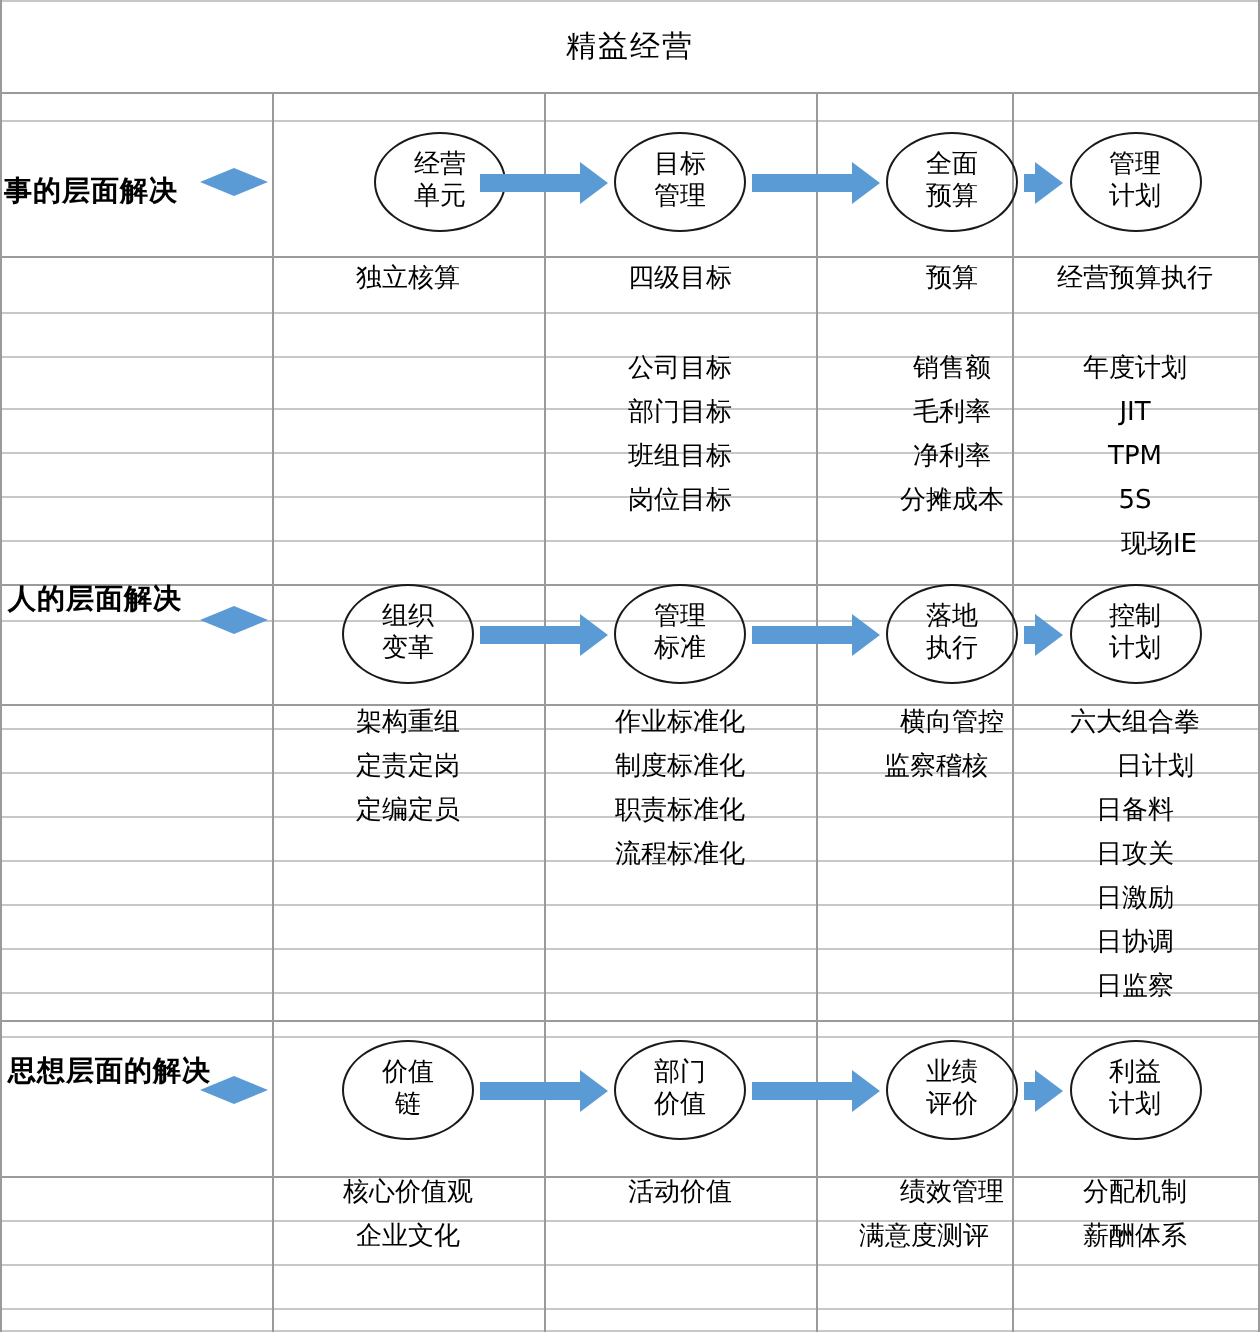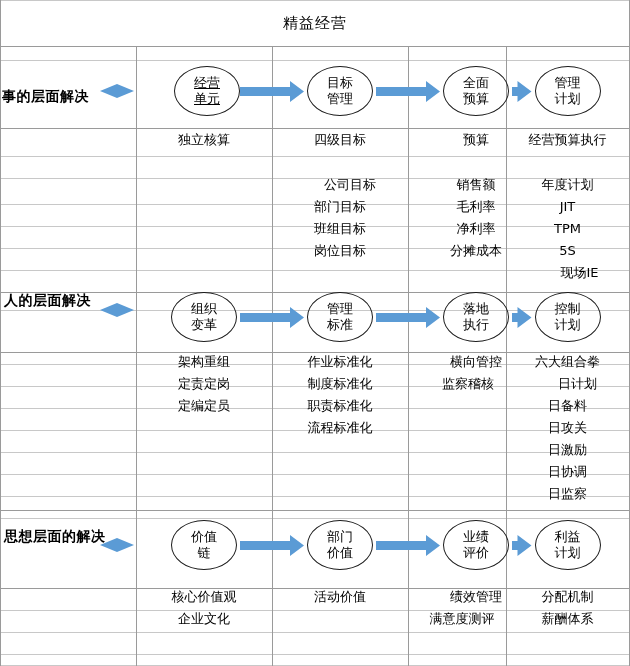--- a/index.html
+++ b/index.html
@@ -149,21 +149,21 @@
 
 <div class="title">精益经营</div>
 
 <div id="content">
     <div class="rowlabel" style="left: 2px; top: 88px;">事的层面解决</div>
     <div class="diamond" style="left: 100px; top: 84px;">
       <svg width="34" height="14" viewBox="0 0 34 14">
         <polygon points="0,7 17,0 34,7 17,14" fill="#5b9bd5"></polygon>
       </svg>
     </div>
-    <div class="node" style="width: 66px; height: 50px; left: 174px; top: 66px; text-decoration: underline;">
+    <div class="node" style="width: 66px; height: 50px; left: 187px; top: 66px;">
       <span>经营</span>
       <span>单元</span>
     </div>
     <div class="arrow" style="left: 240px; top: 81px;">
       <svg width="64" height="21" viewBox="0 0 64 21">
         <polygon points="0,6 50,6 50,0 64,10.5 50,21 50,15 0,15" fill="#5b9bd5"></polygon>
       </svg>
     </div>
     <div class="node" style="width: 66px; height: 50px; left: 307px; top: 66px;">
       <span>目标</span>
@@ -184,21 +184,21 @@
       </svg>
     </div>
     <div class="node" style="width: 66px; height: 50px; left: 534.5px; top: 66px;">
       <span>管理</span>
       <span>计划</span>
     </div>
     <div class="cell ctr" style="left: 136px; width: 136px; top: 133px;">独立核算</div>
     <div class="cell ctr" style="left: 272px; width: 136px; top: 133px;">四级目标</div>
     <div class="cell ctr" style="left: 408px; width: 136px; top: 133px;">预算</div>
     <div class="cell ctr" style="left: 506px; width: 123px; top: 133px;">经营预算执行</div>
-    <div class="cell ctr" style="left: 272px; width: 136px; top: 178px; padding-left: 10px;">公司目标</div>
+    <div class="cell ctr" style="left: 272px; width: 136px; top: 178px;">公司目标</div>
     <div class="cell ctr" style="left: 272px; width: 136px; top: 200px;">部门目标</div>
     <div class="cell ctr" style="left: 272px; width: 136px; top: 222px;">班组目标</div>
     <div class="cell ctr" style="left: 272px; width: 136px; top: 244px;">岗位目标</div>
     <div class="cell ctr" style="left: 408px; width: 136px; top: 178px;">销售额</div>
     <div class="cell ctr" style="left: 408px; width: 136px; top: 200px;">毛利率</div>
     <div class="cell ctr" style="left: 408px; width: 136px; top: 222px;">净利率</div>
     <div class="cell ctr" style="left: 408px; width: 136px; top: 244px;">分摊成本</div>
     <div class="cell ctr" style="left: 506px; width: 123px; top: 178px;">年度计划</div>
     <div class="cell ctr" style="left: 506px; width: 123px; top: 200px;">JIT</div>
     <div class="cell ctr" style="left: 506px; width: 123px; top: 222px;">TPM</div>

